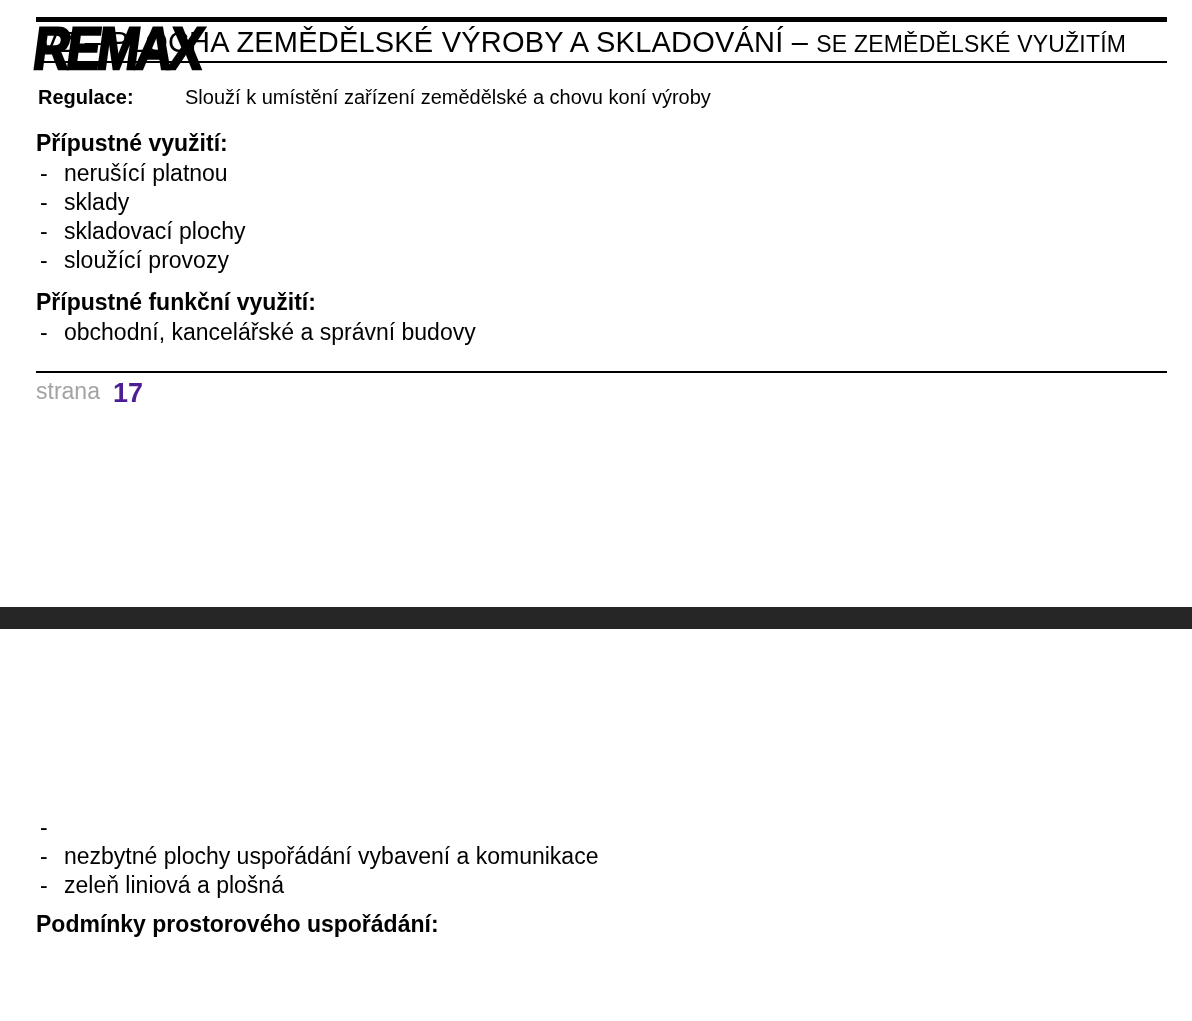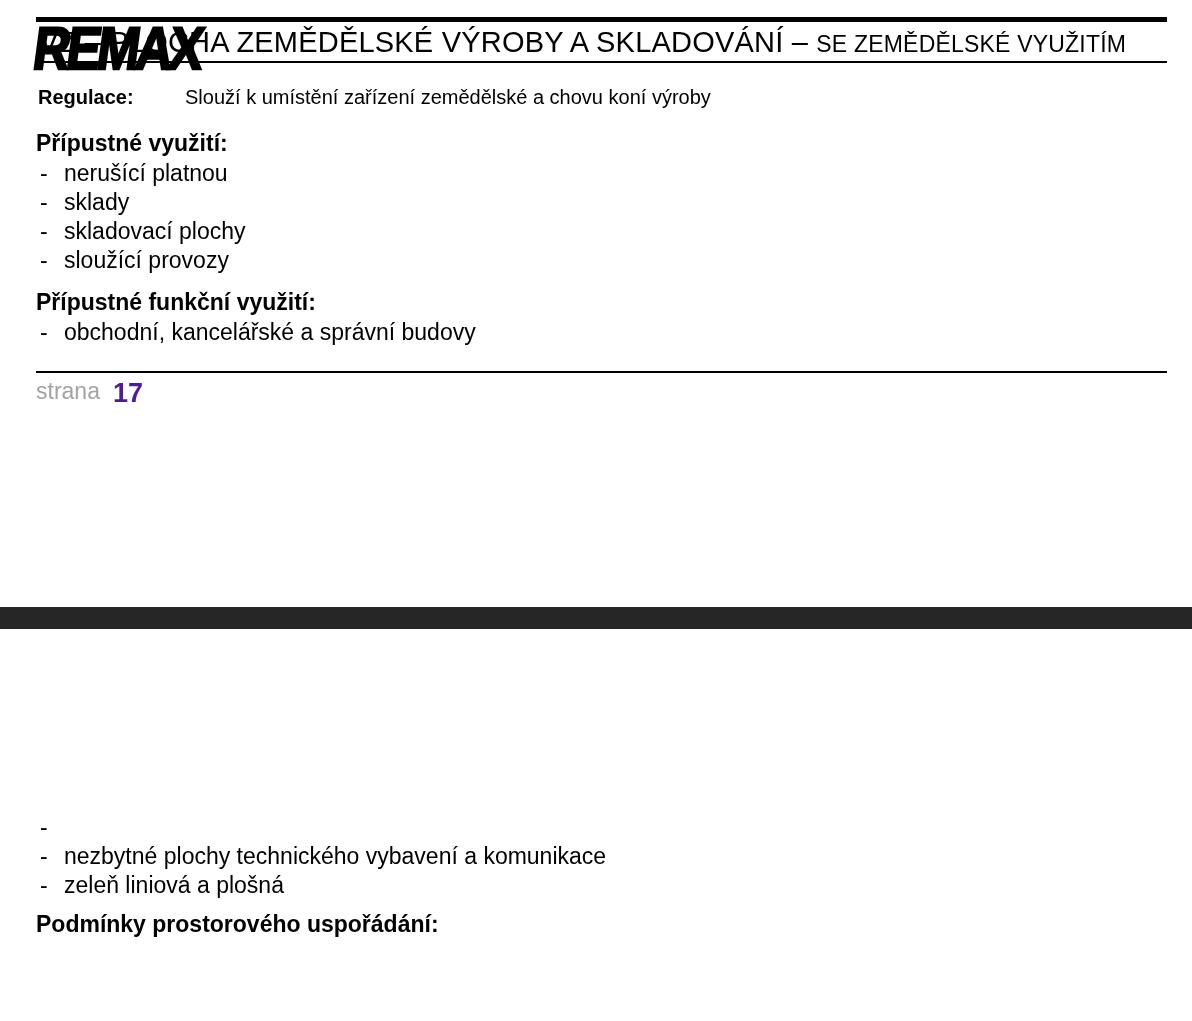--- a/index.html
+++ b/index.html
@@ -184,21 +184,21 @@
   </div>
 
   <div class="break-bar"></div>
 
   <div class="list list-3">
     <div class="list-row">
       <span class="dash">-</span>
     </div>
     <div class="list-row">
       <span class="dash">-</span>
-      <span>nezbytné plochy technického vybavení a komunikace</span>
+      <span>nezbytné plochy uspořádání vybavení a komunikace</span>
     </div>
     <div class="list-row">
       <span class="dash">-</span>
       <span>zeleň liniová a plošná</span>
     </div>
   </div>
 
   <div class="h-bold h3a">Podmínky prostorového uspořádání:</div>
 
 

